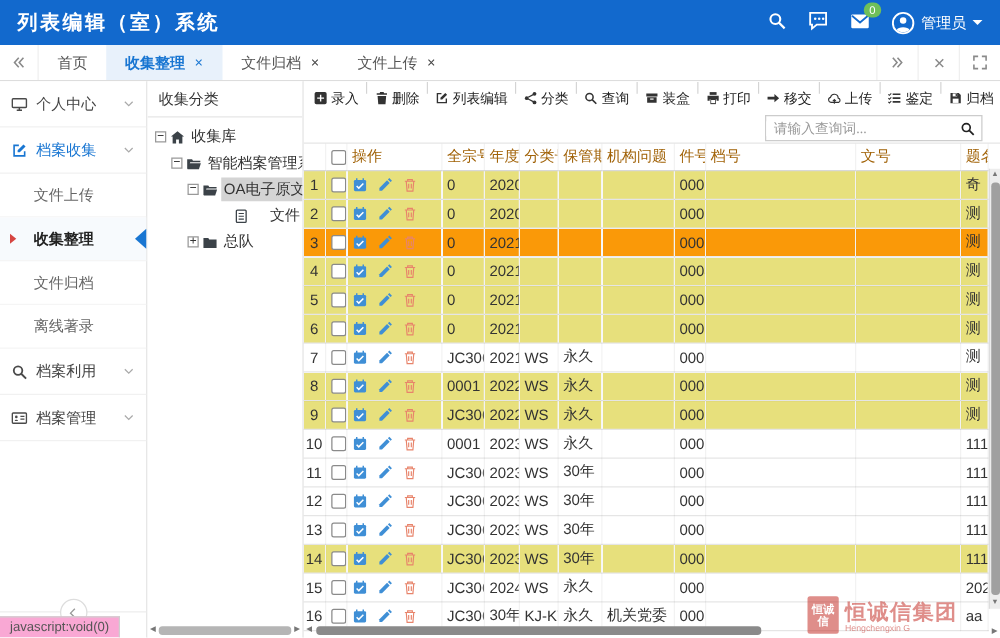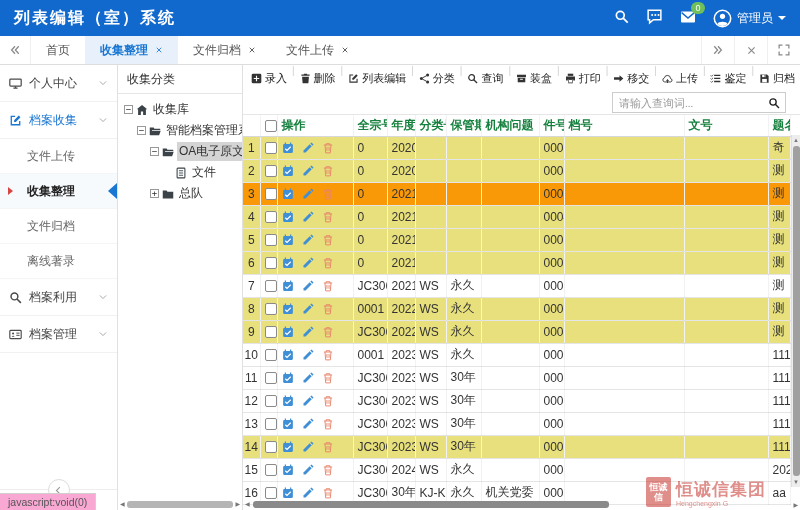--- a/index.html
+++ b/index.html
@@ -62,21 +62,21 @@
   .tbtn .t-i{color:#333}
   .tsep{color:#d0d0d0;margin:0 2px;font-size:10px}
   .searchrow{height:23px;display:flex;justify-content:flex-end;align-items:center;padding:0 14px;border-bottom:1px solid #e6e6e6}
   .searchbox{width:172px;height:19px;border:1px solid #ccc;display:flex;align-items:center;background:#fff}
   .searchbox input{flex:1;min-width:0;border:0;outline:0;padding:0 6px;font-size:11px;color:#333;
     font-family:Liberation Serif, serif}
   .searchbox input::placeholder{color:#9a9a9a}
   .search-btn{width:22px;height:100%;display:flex;align-items:center;justify-content:center;color:#222;cursor:pointer}
   
   table{border-collapse:collapse;table-layout:fixed;width:547px}
-  th{height:21px;box-sizing:border-box;padding:0 4px;font-weight:bold;font-size:12px;color:#15803d;text-align:left;
+  th{height:21px;box-sizing:border-box;padding:0 4px;font-weight:normal;font-size:12px;color:#a16207;text-align:left;
     border-bottom:1px solid #d8d8d8;border-right:1px solid rgba(0,0,0,0.05);background:#fff;
     overflow:hidden;white-space:nowrap}
   td{height:23px;box-sizing:border-box;padding:0 4px;font-size:12px;color:#333;
     border-bottom:1px solid rgba(0,0,0,0.10);border-right:1px solid rgba(0,0,0,0.05);
     overflow:hidden;white-space:nowrap}
   tr.bg-yellow td{background:#e7e07c}
   tr.bg-orange td{background:#fa9908}
   tr.bg-white td{background:#fff}
   td.c-num,th.c-num{text-align:center;padding:0 1px}
   th.c-check,td.c-check{text-align:center}
@@ -317,21 +317,21 @@
           <div class="tnode selected" style="padding-left: 32px;">
             <span class="exp">−</span>
             <span class="ico t-ico">
               <svg width="12" height="12" viewBox="0 0 16 16" fill="currentColor">
                 <path d="M1 3.3h5.2l1 1.6H15v1.6H4.2l-2 6.8H1z"></path>
                 <path d="M3 7.5h12.6L13.5 13.8H1.3z"></path>
               </svg>
             </span>
             <span class="tnode-label">OA电子原文在线归档</span>
           </div>
-          <div class="tnode" style="padding-left: 45px;">
+          <div class="tnode" style="padding-left: 45px; justify-content: space-between;">
             <span class="exp-sp"></span>
             <span class="ico t-ico">
               <svg width="12" height="12" viewBox="0 0 16 16" fill="currentColor">
                 <rect x="2.8" y="1.5" width="10.4" height="13" rx="1" fill="none" stroke="currentColor" stroke-width="1.4"></rect>
                 <path d="M5.2 5h5.6M5.2 8h5.6M5.2 11h5.6" stroke="currentColor" stroke-width="1.2"></path>
               </svg>
             </span>
             <span class="tnode-label">文件</span>
           </div>
           <div class="tnode" style="padding-left: 32px;">

